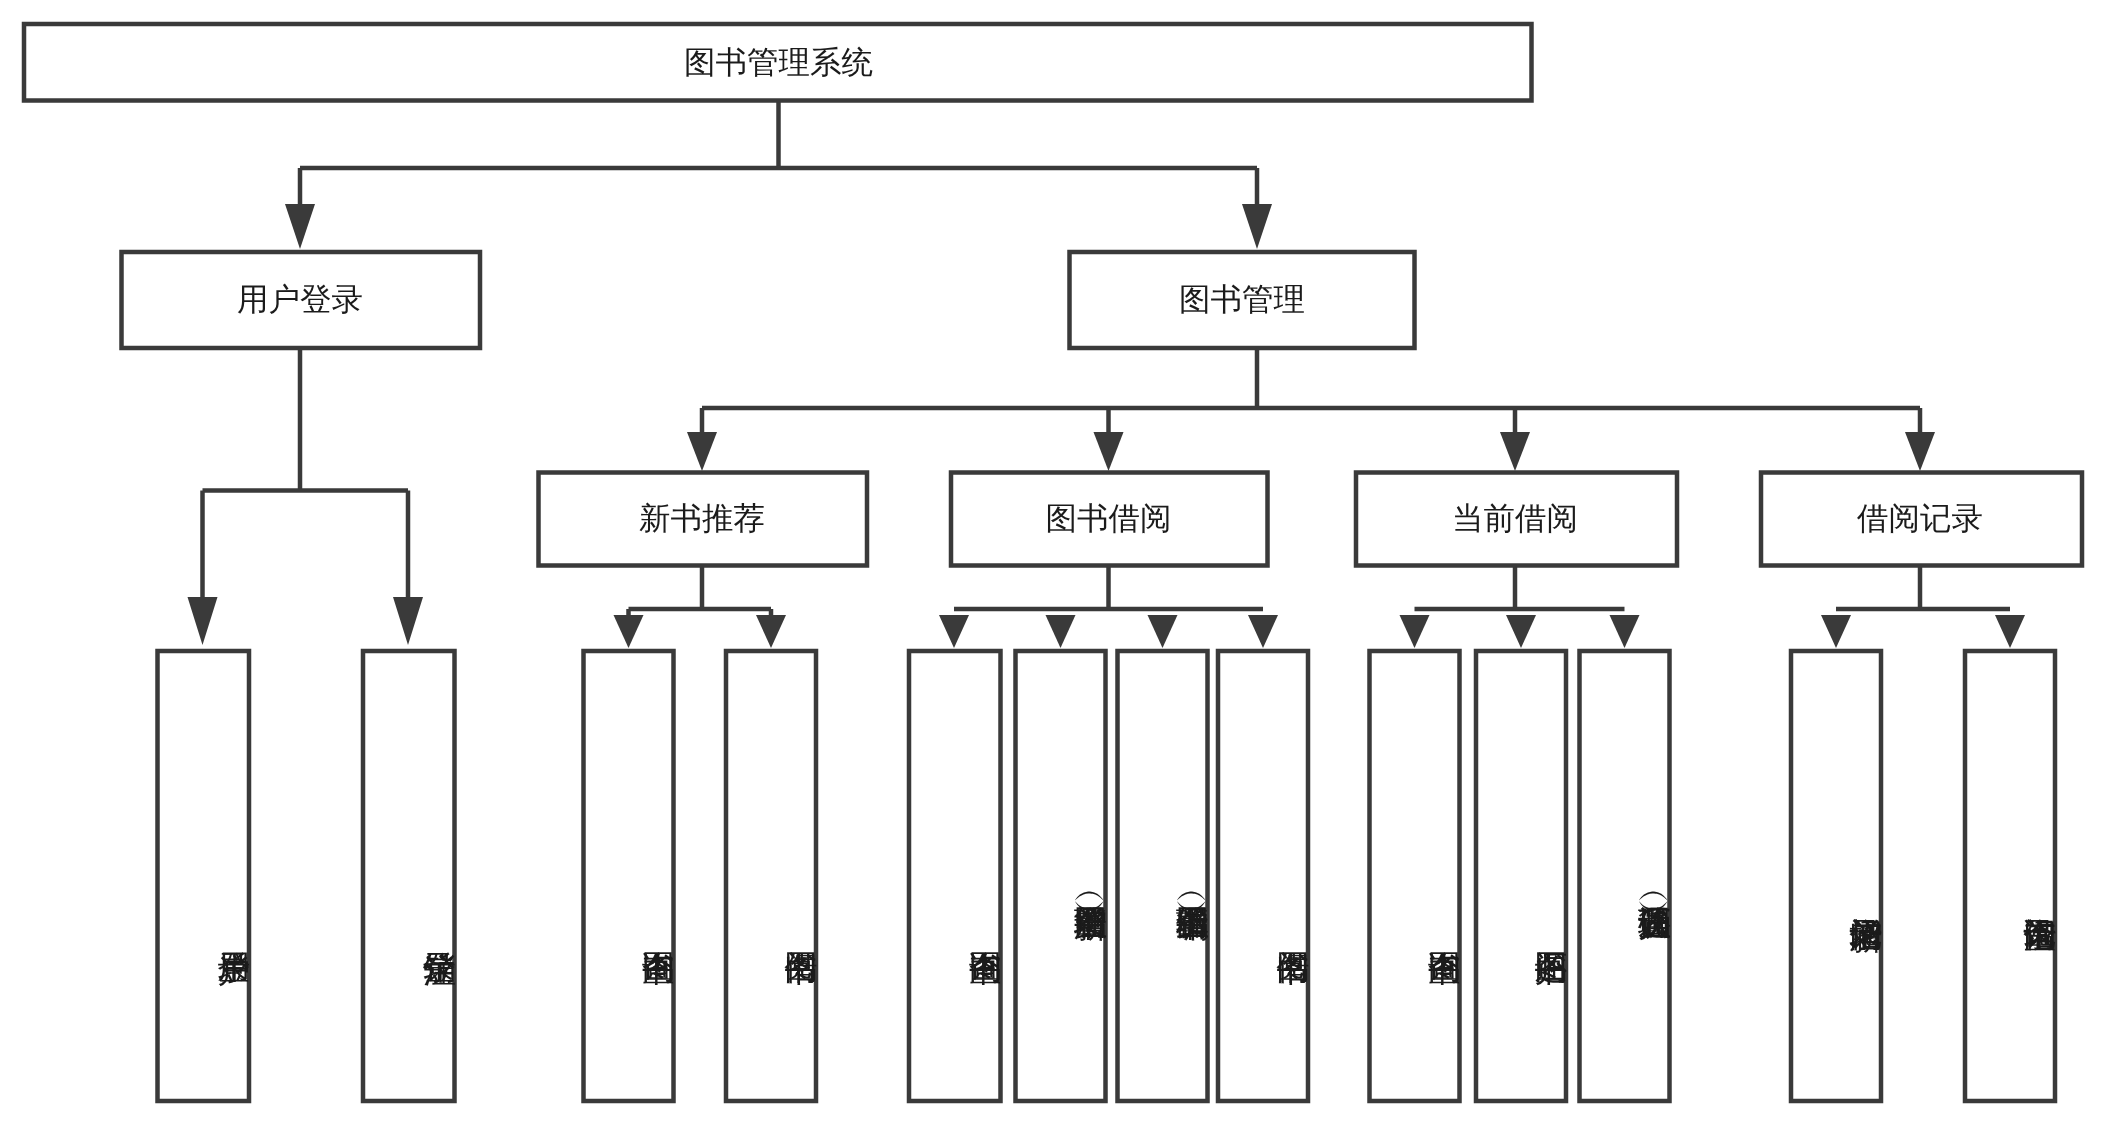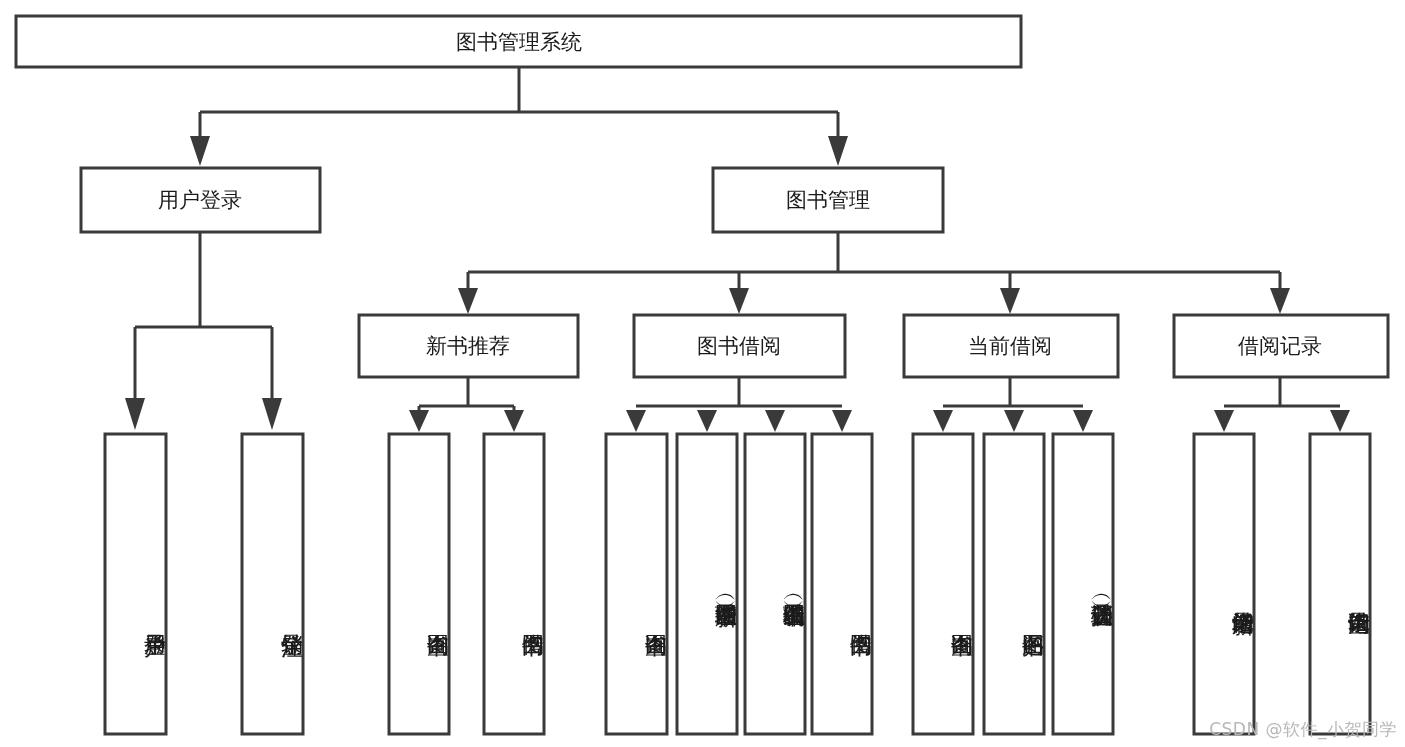--- a/index.html
+++ b/index.html
@@ -206,15 +206,14 @@
   <div class="vlabel-wrap" style="left:745px; top:440px; width:60px; height:294px;">编辑图书（管理员）</div>
   <div class="vlabel-wrap" style="left:812px; top:500px; width:60px; height:234px;">借阅图书</div>
 
   <div class="vlabel-wrap" style="left:913px; top:500px; width:60px; height:234px;">查询图书</div>
   <div class="vlabel-wrap" style="left:984px; top:500px; width:60px; height:234px;">归还图书</div>
   <div class="vlabel-wrap" style="left:1053px; top:440px; width:60px; height:294px;">确认归还（管理员）</div>
 
   <div class="vlabel-wrap" style="left:1194px; top:455px; width:60px; height:279px;">新增借阅记录</div>
   <div class="vlabel-wrap" style="left:1310px; top:455px; width:60px; height:279px;">查询借阅记录</div>
 
-  <div class="watermark">CSDN @软件_小贺同学</div>
 
 </div>
 
 </body></html>

